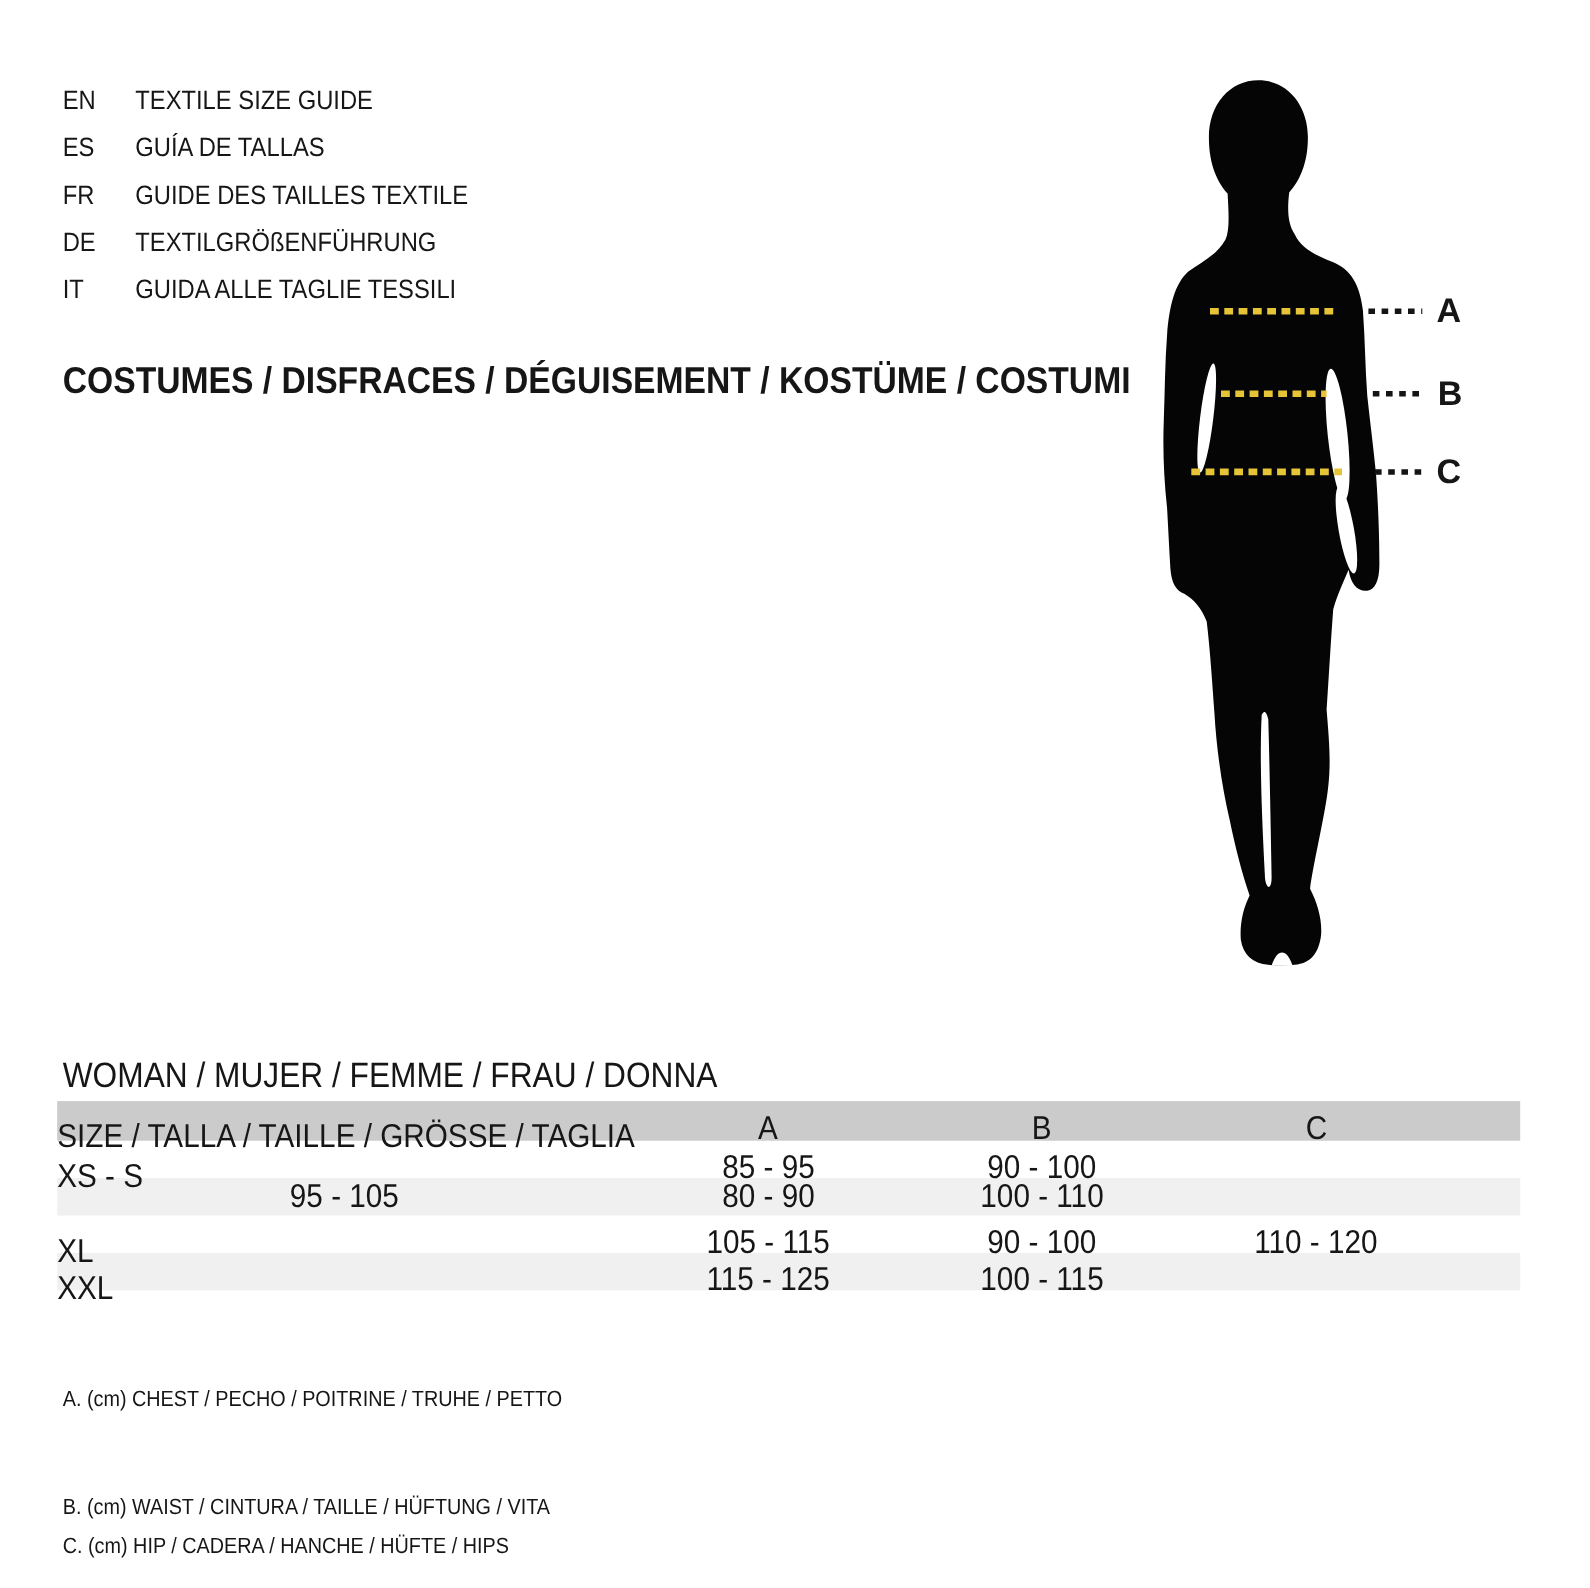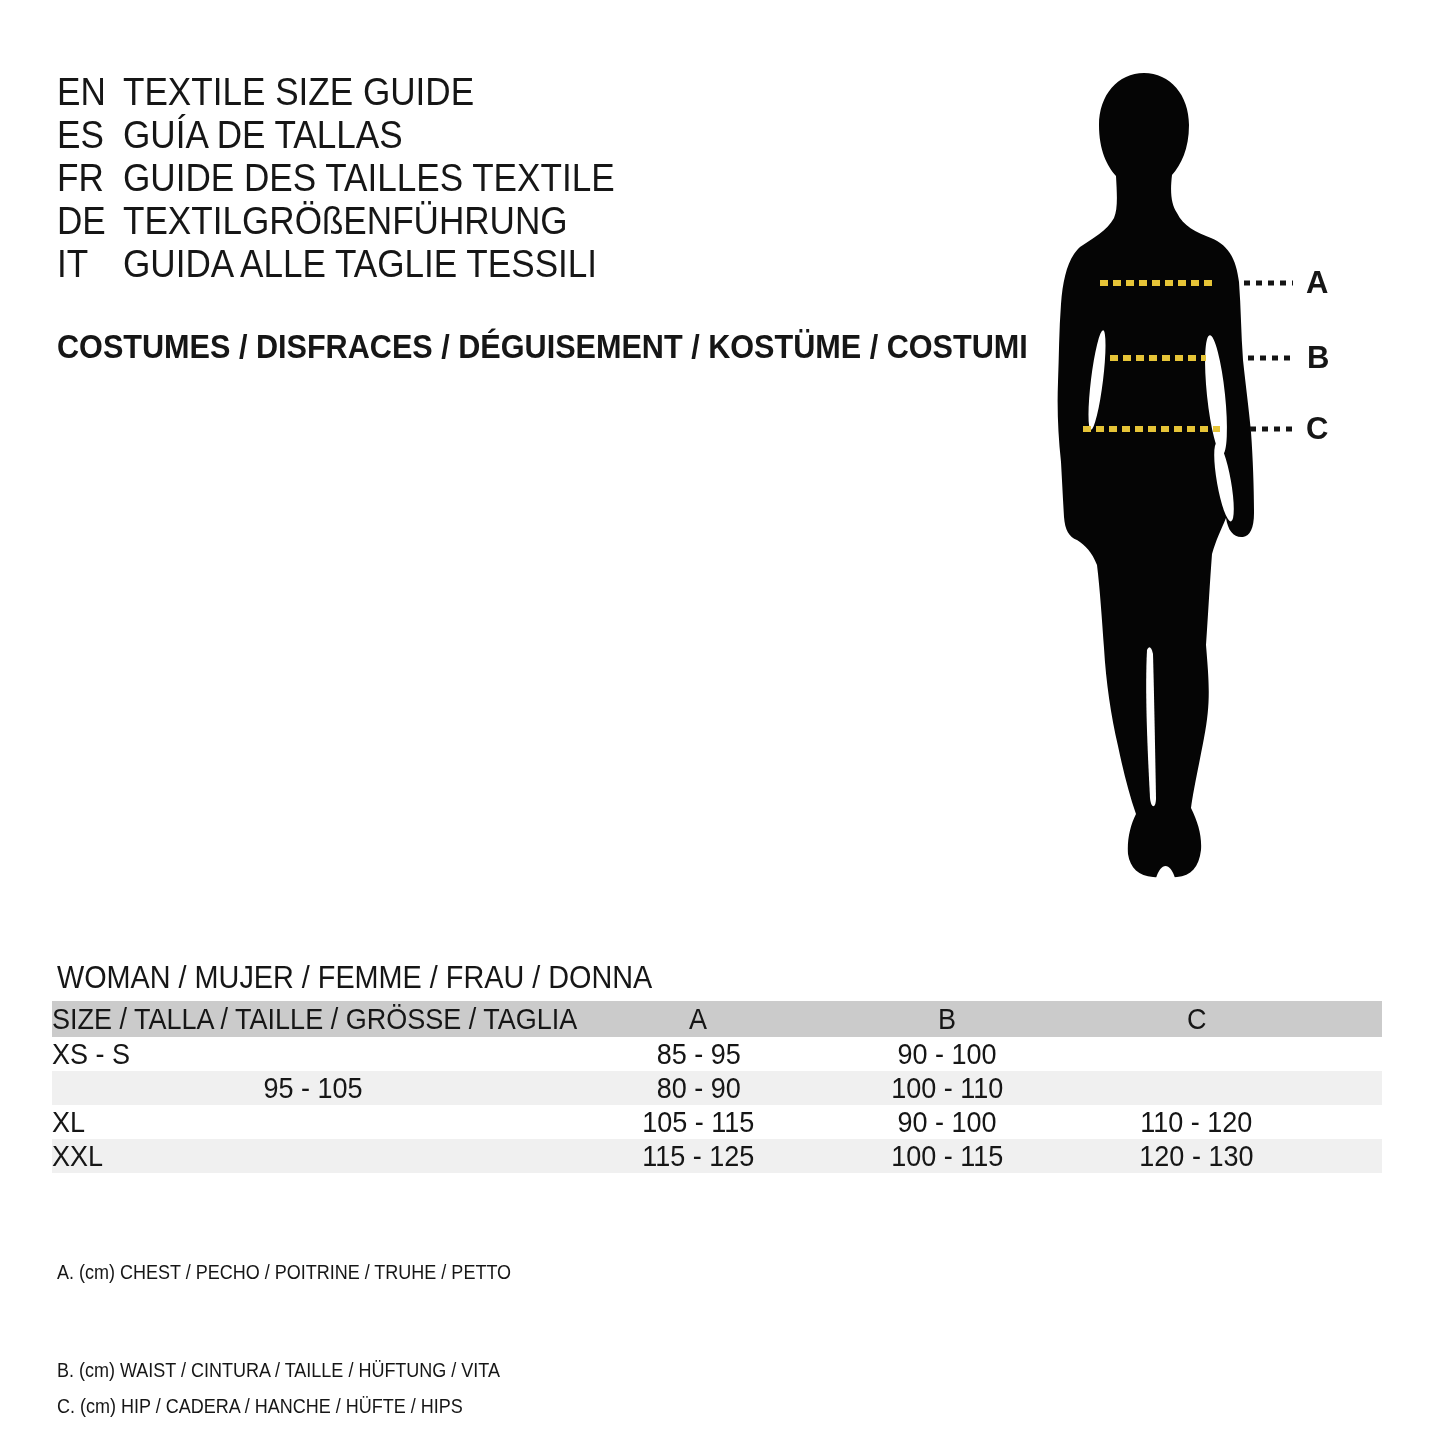--- a/index.html
+++ b/index.html
@@ -12,21 +12,21 @@
     font-family: "Liberation Sans", "DejaVu Sans", sans-serif;
     color: #161616;
     overflow: hidden;
   }
   
   .cond   { display: inline-block; transform: scaleX(0.9); transform-origin: 0 50%; white-space: nowrap; }
   .cond-c { display: inline-block; transform: scaleX(0.9); transform-origin: 50% 50%; white-space: nowrap; }
 
   
   .lang-list { position: absolute; left: 57px; top: 70px; }
-  .lang-row  { display: flex; height: 43px; font-size: 39px; }
+  .lang-row  { display: flex; align-items: center; height: 43px; font-size: 24px; }
   .lang-code { width: 66px; flex: 0 0 66px; }
 
   
   .category {
     position: absolute; left: 57px; top: 327px;
     font-size: 34px; font-weight: 700; line-height: 38px;
   }
 
   
   .figure-svg { position: absolute; left: 1030px; top: 70px; }
@@ -43,21 +43,21 @@
   
   .size-table { position: absolute; left: 52px; top: 1001px; width: 1330px; font-size: 30px; }
   .t-row {
     display: grid;
     grid-template-columns: 522px 249px 249px 249px 1fr;
     align-items: center;
     height: 34px;
   }
   .t-header { height: 36px; background: #cbcbcb; }
   .row-alt  { background: #f0f0f0; }
-  .cell-size { padding-left: 0; text-align: left; overflow: visible; }
+  .cell-size { padding-left: 0; text-align: left; overflow: visible; margin-top: 16px; }
   .cell-val  { text-align: center; }
 
   
   .legend-row { position: absolute; left: 57px; font-size: 20px; line-height: 36px; }
   .legend-a { top: 1254px; }
   .legend-b { top: 1312px; margin-top: 40px; }
   .legend-c { top: 1388px; }
 </style>
 </head>
 <body>
@@ -176,21 +176,20 @@
       <div class="cell-val"><span class="cond-c">105 - 115</span></div>
       <div class="cell-val"><span class="cond-c">90 - 100</span></div>
       <div class="cell-val"><span class="cond-c">110 - 120</span></div>
       <div></div>
     </div>
 
     <div class="t-row row-alt">
       <div class="cell-size"><span class="cond">XXL</span></div>
       <div class="cell-val"><span class="cond-c">115 - 125</span></div>
       <div class="cell-val"><span class="cond-c">100 - 115</span></div>
-      <div class="cell-val"><span class="cond-c">120 - 130</span></div>
       <div></div>
     </div>
   </div>
 
   <div class="legend-row legend-a">
     <span class="cond">A. (cm) CHEST / PECHO / POITRINE / TRUHE / PETTO</span>
   </div>
   <div class="legend-row legend-b">
     <span class="cond">B. (cm) WAIST / CINTURA / TAILLE / HÜFTUNG / VITA</span>
   </div>

